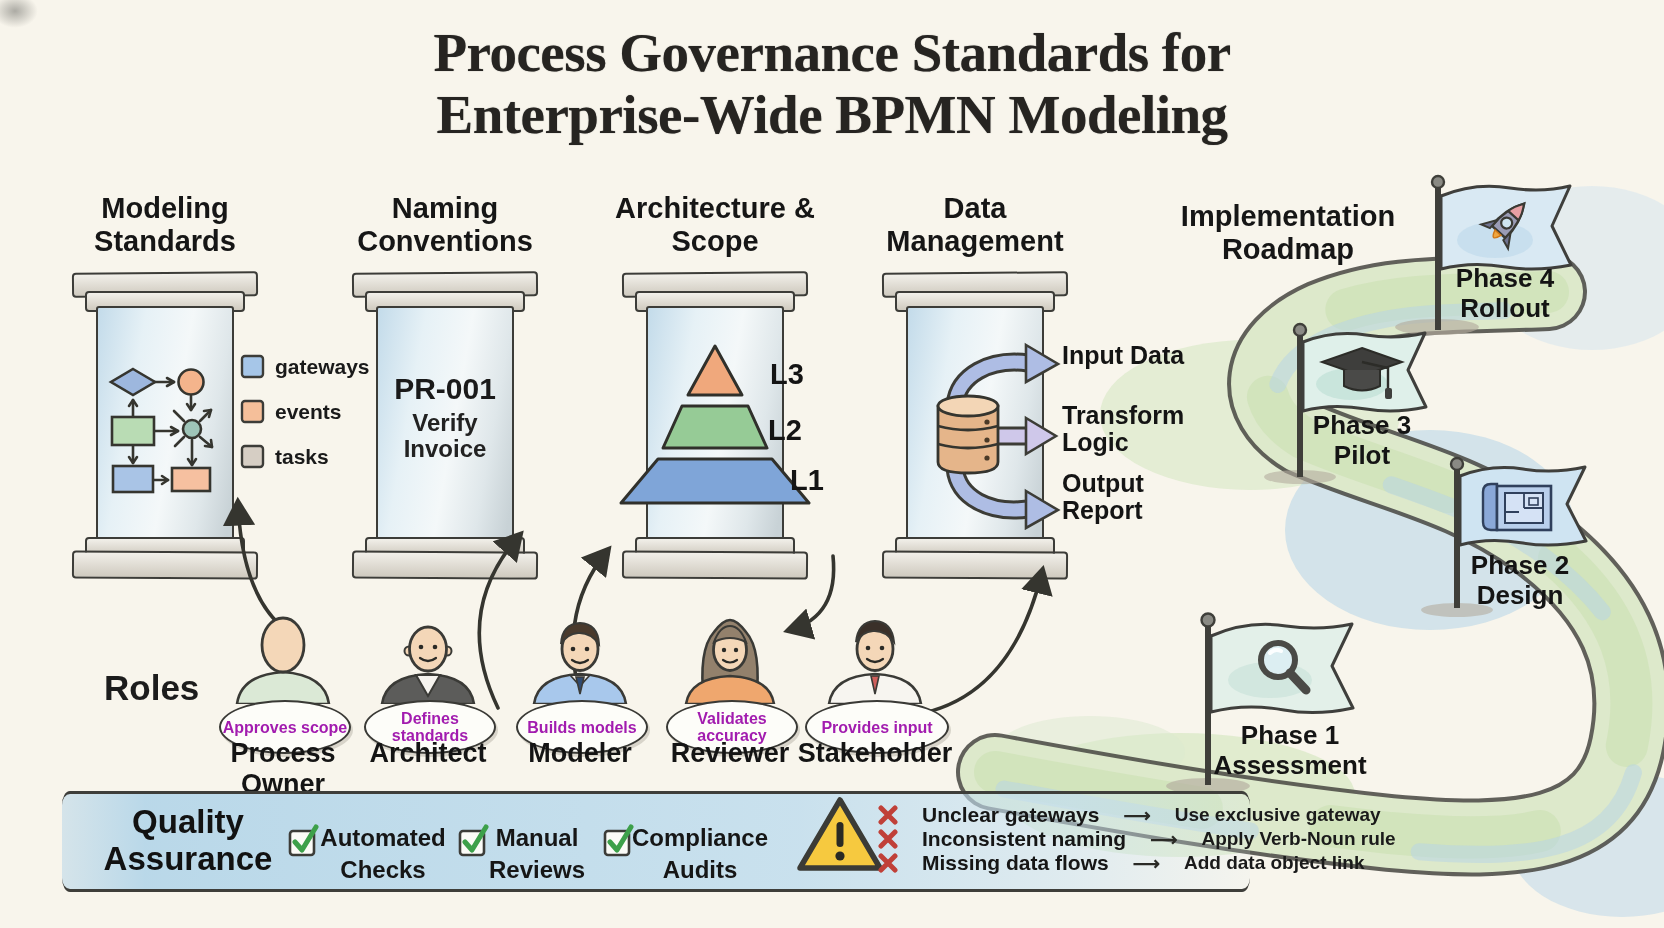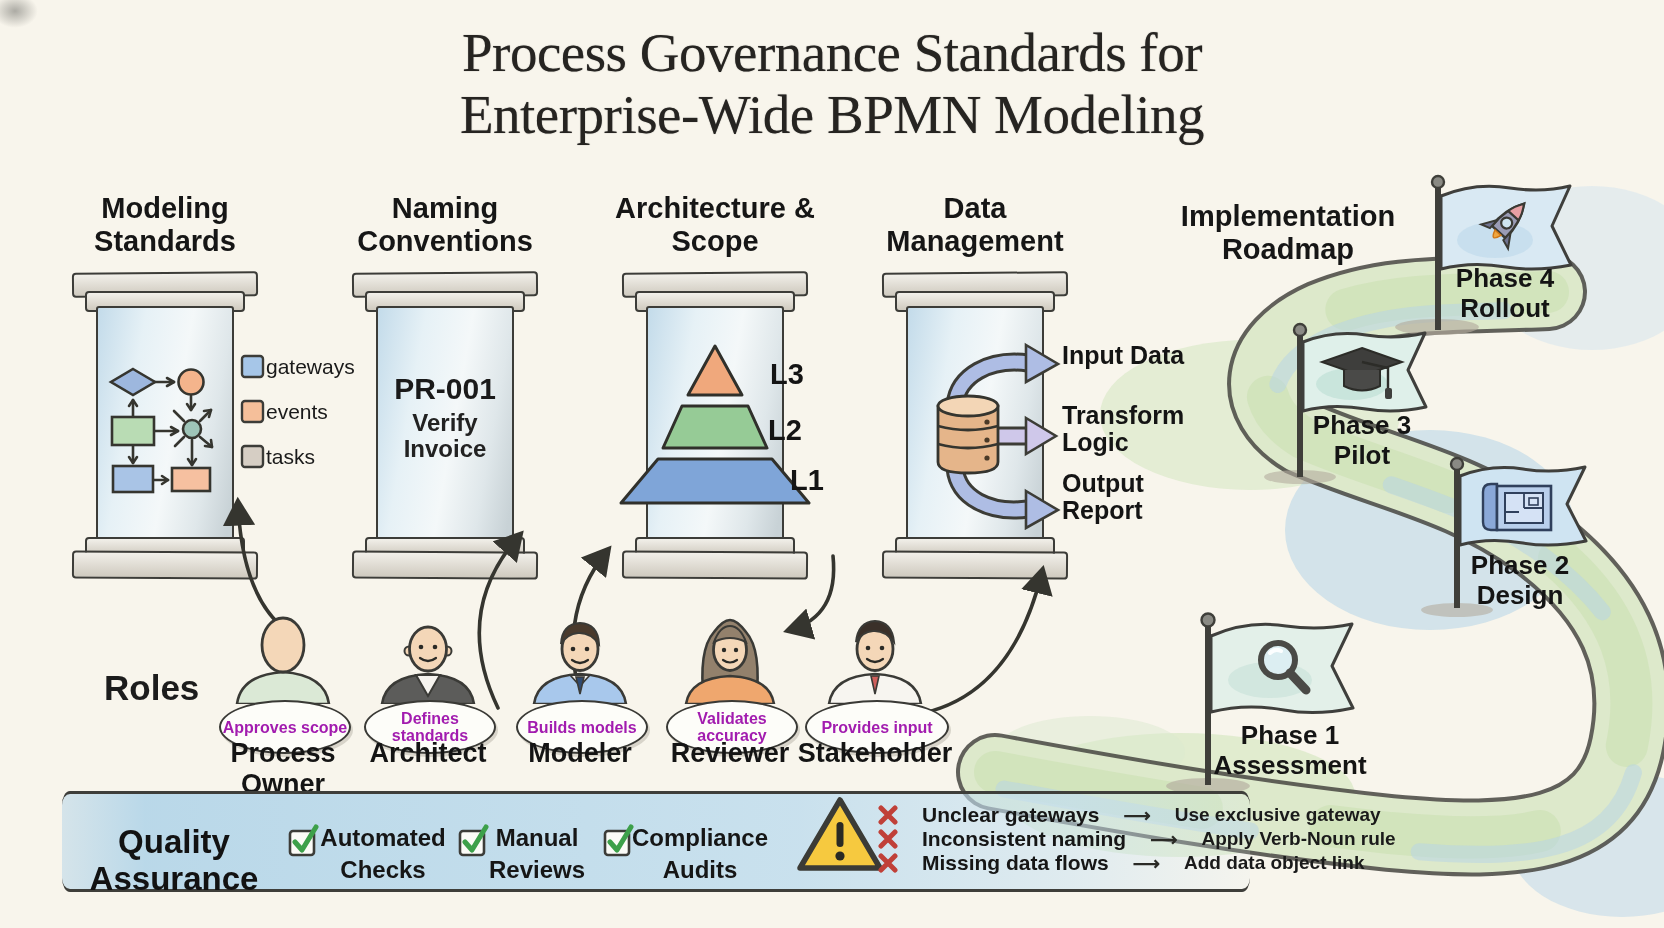--- a/index.html
+++ b/index.html
@@ -1,59 +1,59 @@
 <!DOCTYPE html>
 <html><head>
 <meta charset="utf-8">
 <style>
   html,body{margin:0;padding:0;background:#e8e4da;}
   #stage{position:relative;width:1664px;height:928px;background:#f8f5ec;overflow:hidden;
          font-family:"Liberation Sans",sans-serif;color:#1c1c1c;}
   .abs{position:absolute;}
   
   #title{left:0;top:22px;width:1664px;text-align:center;
-         font-family:"Liberation Serif",serif;font-weight:400;font-size:55px;line-height:62px;
+         font-family:"Liberation Serif",serif;font-weight:700;font-size:55px;line-height:62px;
          color:#262421;letter-spacing:-.5px;text-shadow:0 0 1px rgba(40,40,40,.55);}
   
   .colhead{top:192px;width:240px;text-align:center;font-weight:700;font-size:29px;line-height:33px;color:#161616;}
   
   .pillar{width:190px;height:306px;top:272px;}
   .pillar .cap-top,.pillar .cap-mid,.pillar .base-mid,.pillar .base-low{
      position:absolute;background:linear-gradient(180deg,#f2f0ea,#ddd9d0 60%,#cfcabf);
      border:2.5px solid #3c3c38;border-radius:4px;}
   .cap-top{left:2px;top:0;width:182px;height:21px;transform:rotate(-.5deg);}
   .cap-mid{left:15px;top:19px;width:156px;height:17px;}
   .base-mid{left:15px;top:265px;width:156px;height:16px;}
   .base-low{left:2px;top:279px;width:182px;height:24px;transform:rotate(.4deg);}
   .pillar .body{position:absolute;left:26px;top:34px;width:134px;height:233px;
      border:2.5px solid #3c3c38;border-radius:3px;
      background:linear-gradient(100deg,#c3dbea 0%,#e6f1f6 28%,#f4f8f9 55%,#dfe7ea 78%,#c8d2d6 96%);}
   
   .pid{left:0;top:64px;width:134px;text-align:center;font-weight:700;font-size:30px;color:#1a1a1a;}
   .pname{left:0;top:102px;width:134px;text-align:center;font-weight:700;font-size:24px;line-height:26px;color:#222;}
   
   .legend-row{height:24px;display:flex;align-items:center;}
-  .legend-label{font-size:21px;font-weight:400;color:#1a1a1a;}
+  .legend-label{margin-left:9px;font-size:21px;font-weight:700;color:#1a1a1a;}
   
   .lvl{width:46px;font-size:29px;font-weight:700;color:#141414;}
   
   .flow{width:130px;font-size:25px;font-weight:700;line-height:27px;color:#141414;}
   
   #roles-title{left:104px;top:668px;width:110px;font-size:35px;font-weight:700;}
   .bubble{width:128px;height:50px;top:700px;border:2.5px solid #3a3a36;border-radius:50%;
           background:#fdfdf9;display:flex;align-items:center;justify-content:center;text-align:center;
           font-size:16px;font-weight:700;line-height:17px;color:#a21caf;box-shadow:2px 3px 0 rgba(120,115,100,.25);}
   .rname{top:738px;width:184px;text-align:center;font-size:27px;font-weight:700;color:#141414;}
   
   .phlbl{text-align:center;font-weight:700;font-size:26px;line-height:30px;color:#141414;}
   
   #qa-band{left:62px;top:791px;width:1188px;height:95px;border-top:3.5px solid #3e3e3a;border-bottom:3.5px solid #3e3e3a;
      border-radius:8px/14px;
      background:linear-gradient(to right,rgba(178,211,232,.5),rgba(168,208,232,.78) 7%,rgba(183,217,238,.72) 62%,rgba(203,227,242,.55) 85%,rgba(226,239,247,.15));}
-  #qa-title{left:74px;top:803px;width:200px;text-align:center;font-size:33px;font-weight:700;line-height:37px;color:#121212;margin-top:20px;}
+  #qa-title{left:88px;top:803px;width:200px;text-align:center;font-size:33px;font-weight:700;line-height:37px;color:#121212;}
   .qa-label{top:822px;width:150px;text-align:center;font-size:24px;font-weight:700;line-height:32px;color:#161616;}
   .issue-row{left:878px;height:24px;display:flex;align-items:center;gap:24px;}
   .issue-problem{font-size:21px;font-weight:700;color:#161616;white-space:nowrap;}
   .issue-arrow{font-size:19px;font-weight:700;color:#2a2a26;}
   .issue-fix{font-size:19px;font-weight:600;color:#1a1a1a;white-space:nowrap;}
   svg{display:block;}
   .smudge{left:-8px;top:-6px;width:46px;height:34px;border-radius:50%;
      background:radial-gradient(ellipse,rgba(110,110,105,.55),rgba(110,110,105,0) 70%);}
 </style>
 </head>

